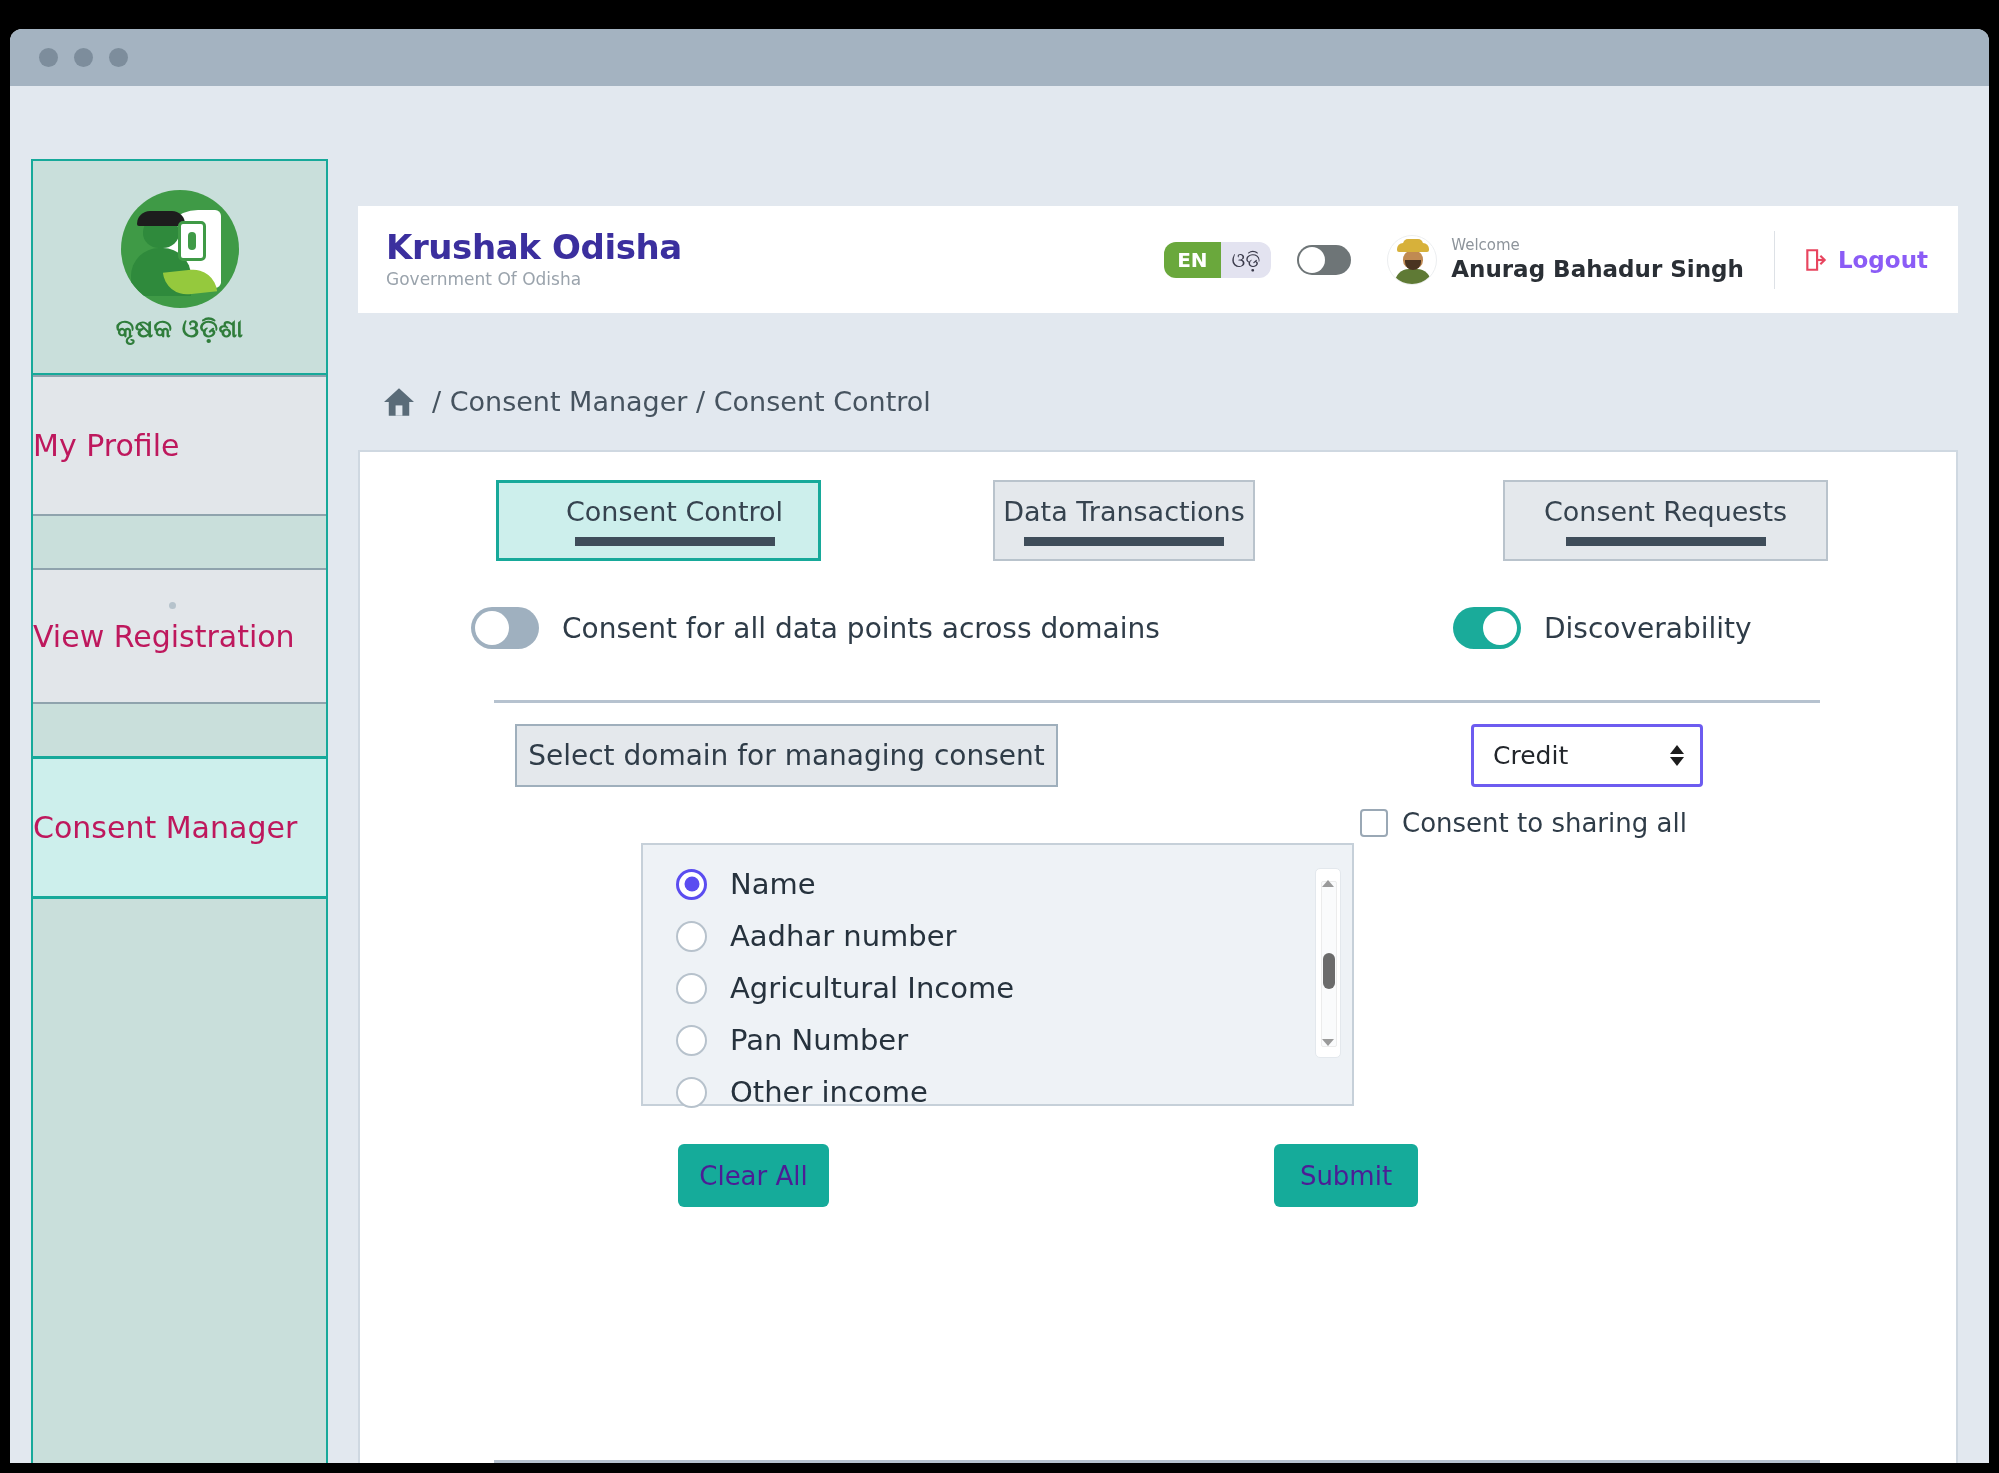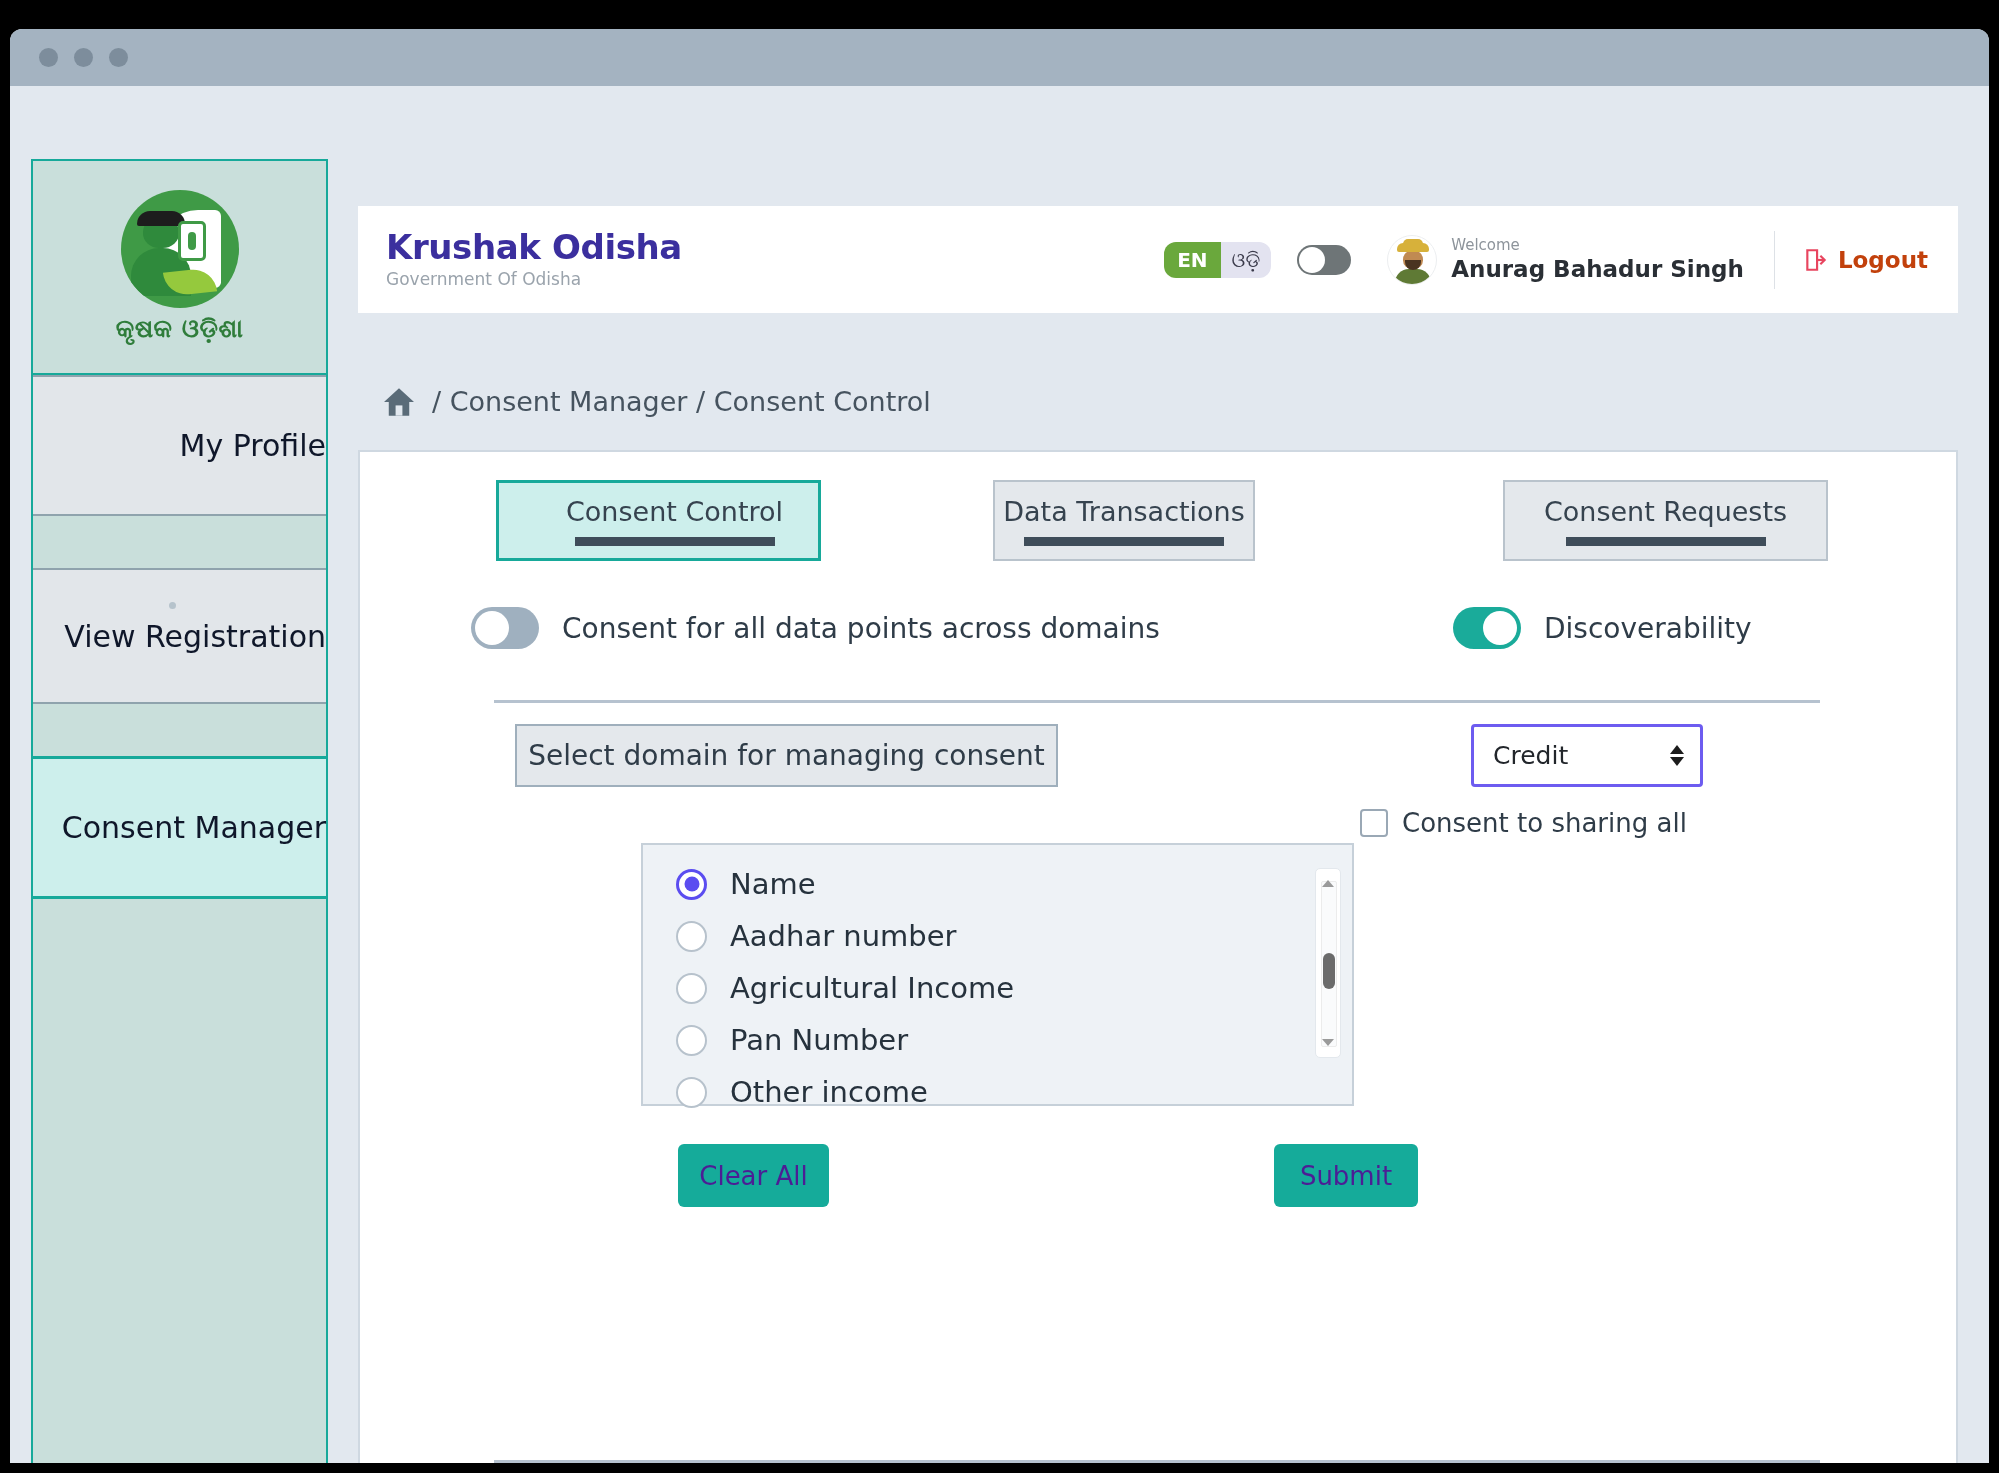--- a/index.html
+++ b/index.html
@@ -129,22 +129,22 @@
     font-weight: bold;
     letter-spacing: 0.5px;
   }
 
   .nav-item {
     background: #e2e6ea;
     border-top: 2px solid #8fa3ad;
     border-bottom: 2px solid #8fa3ad;
     display: flex;
     align-items: center;
-    justify-content: flex-end;
-    color: #0f172a;
+    justify-content: flex-start;
+    color: #be185d;
     font-size: 30px;
     cursor: pointer;
   }
   .nav-item.profile { height: 141px; }
   .nav-item.registration { height: 136px; position: relative; }
   .nav-item.registration .tiny-dot {
     position: absolute;
     left: 136px; top: 32px;
     width: 7px; height: 7px;
     border-radius: 50%;
@@ -270,21 +270,21 @@
   }
   .topbar-sep {
     width: 1px; height: 58px;
     background: #dde1e6;
     margin: 0 28px 0 30px;
   }
   .logout {
     display: flex;
     align-items: flex-end;
     gap: 9px;
-    color: #c2410c;
+    color: #8b5cf6;
     font-size: 23px;
     font-weight: bold;
     cursor: pointer;
   }
   .logout svg { flex: 0 0 auto; }
 
   
   .breadcrumb {
     position: absolute;
     left: 372px; top: 300px;

